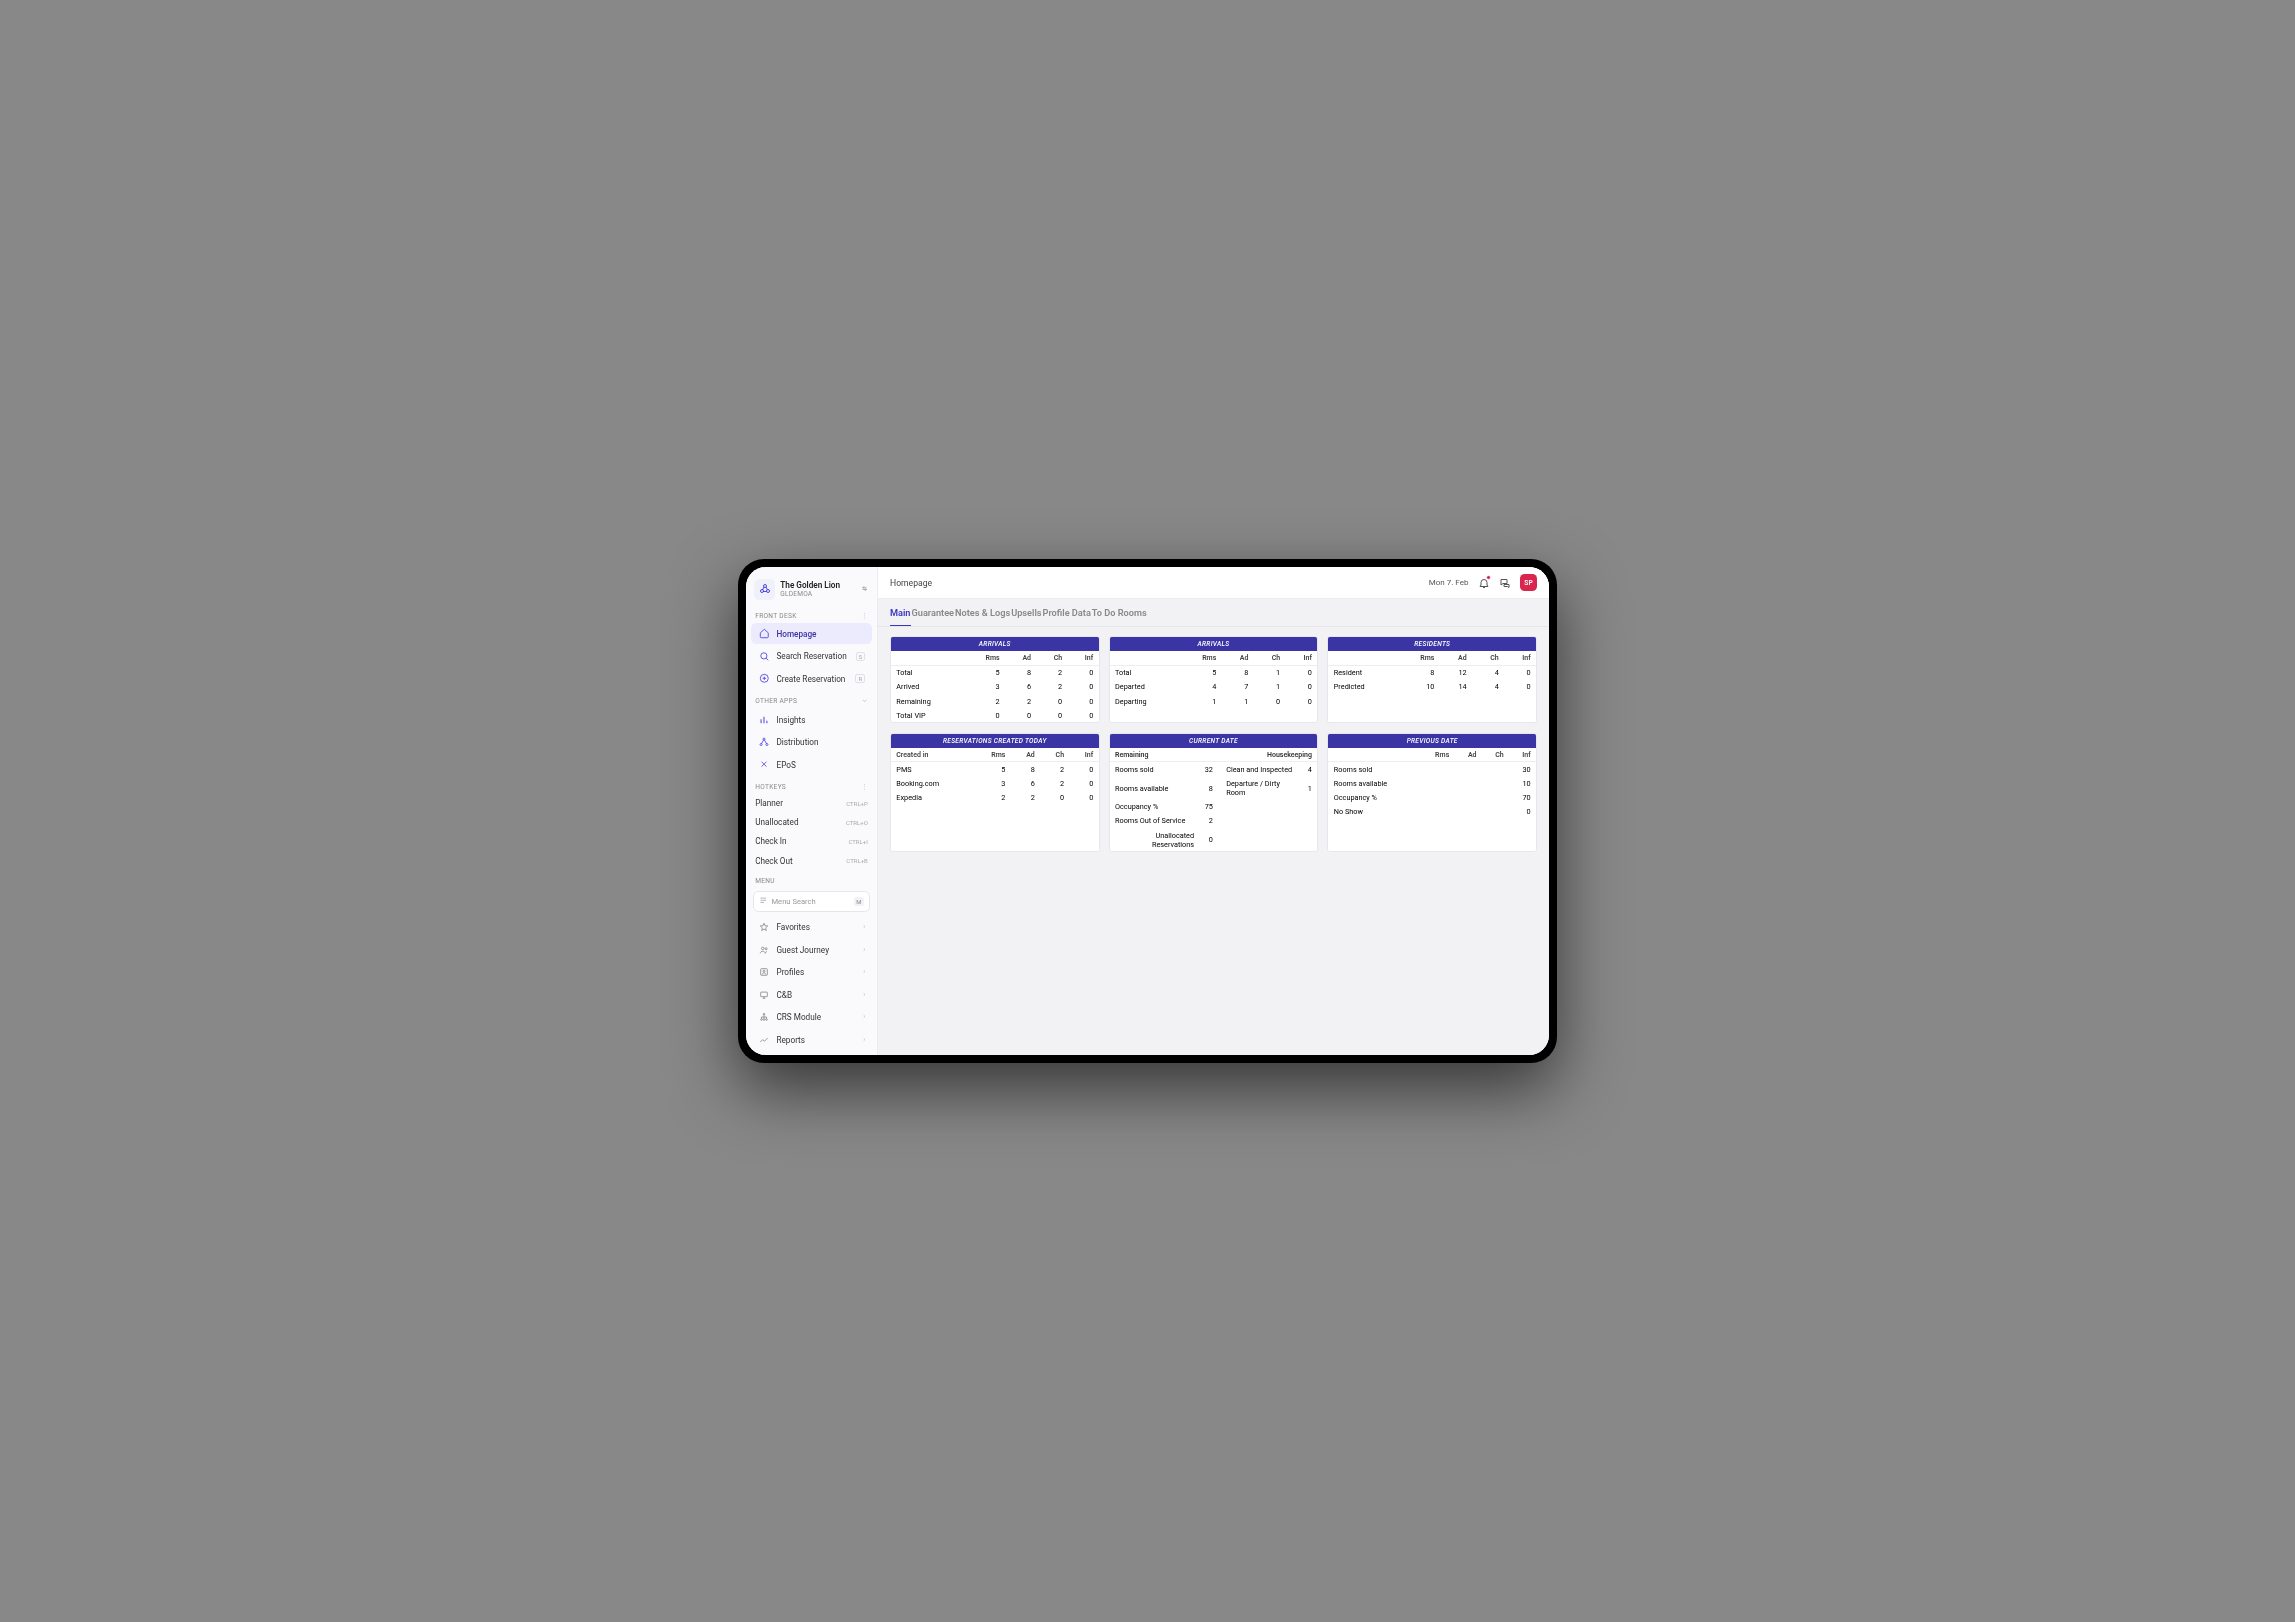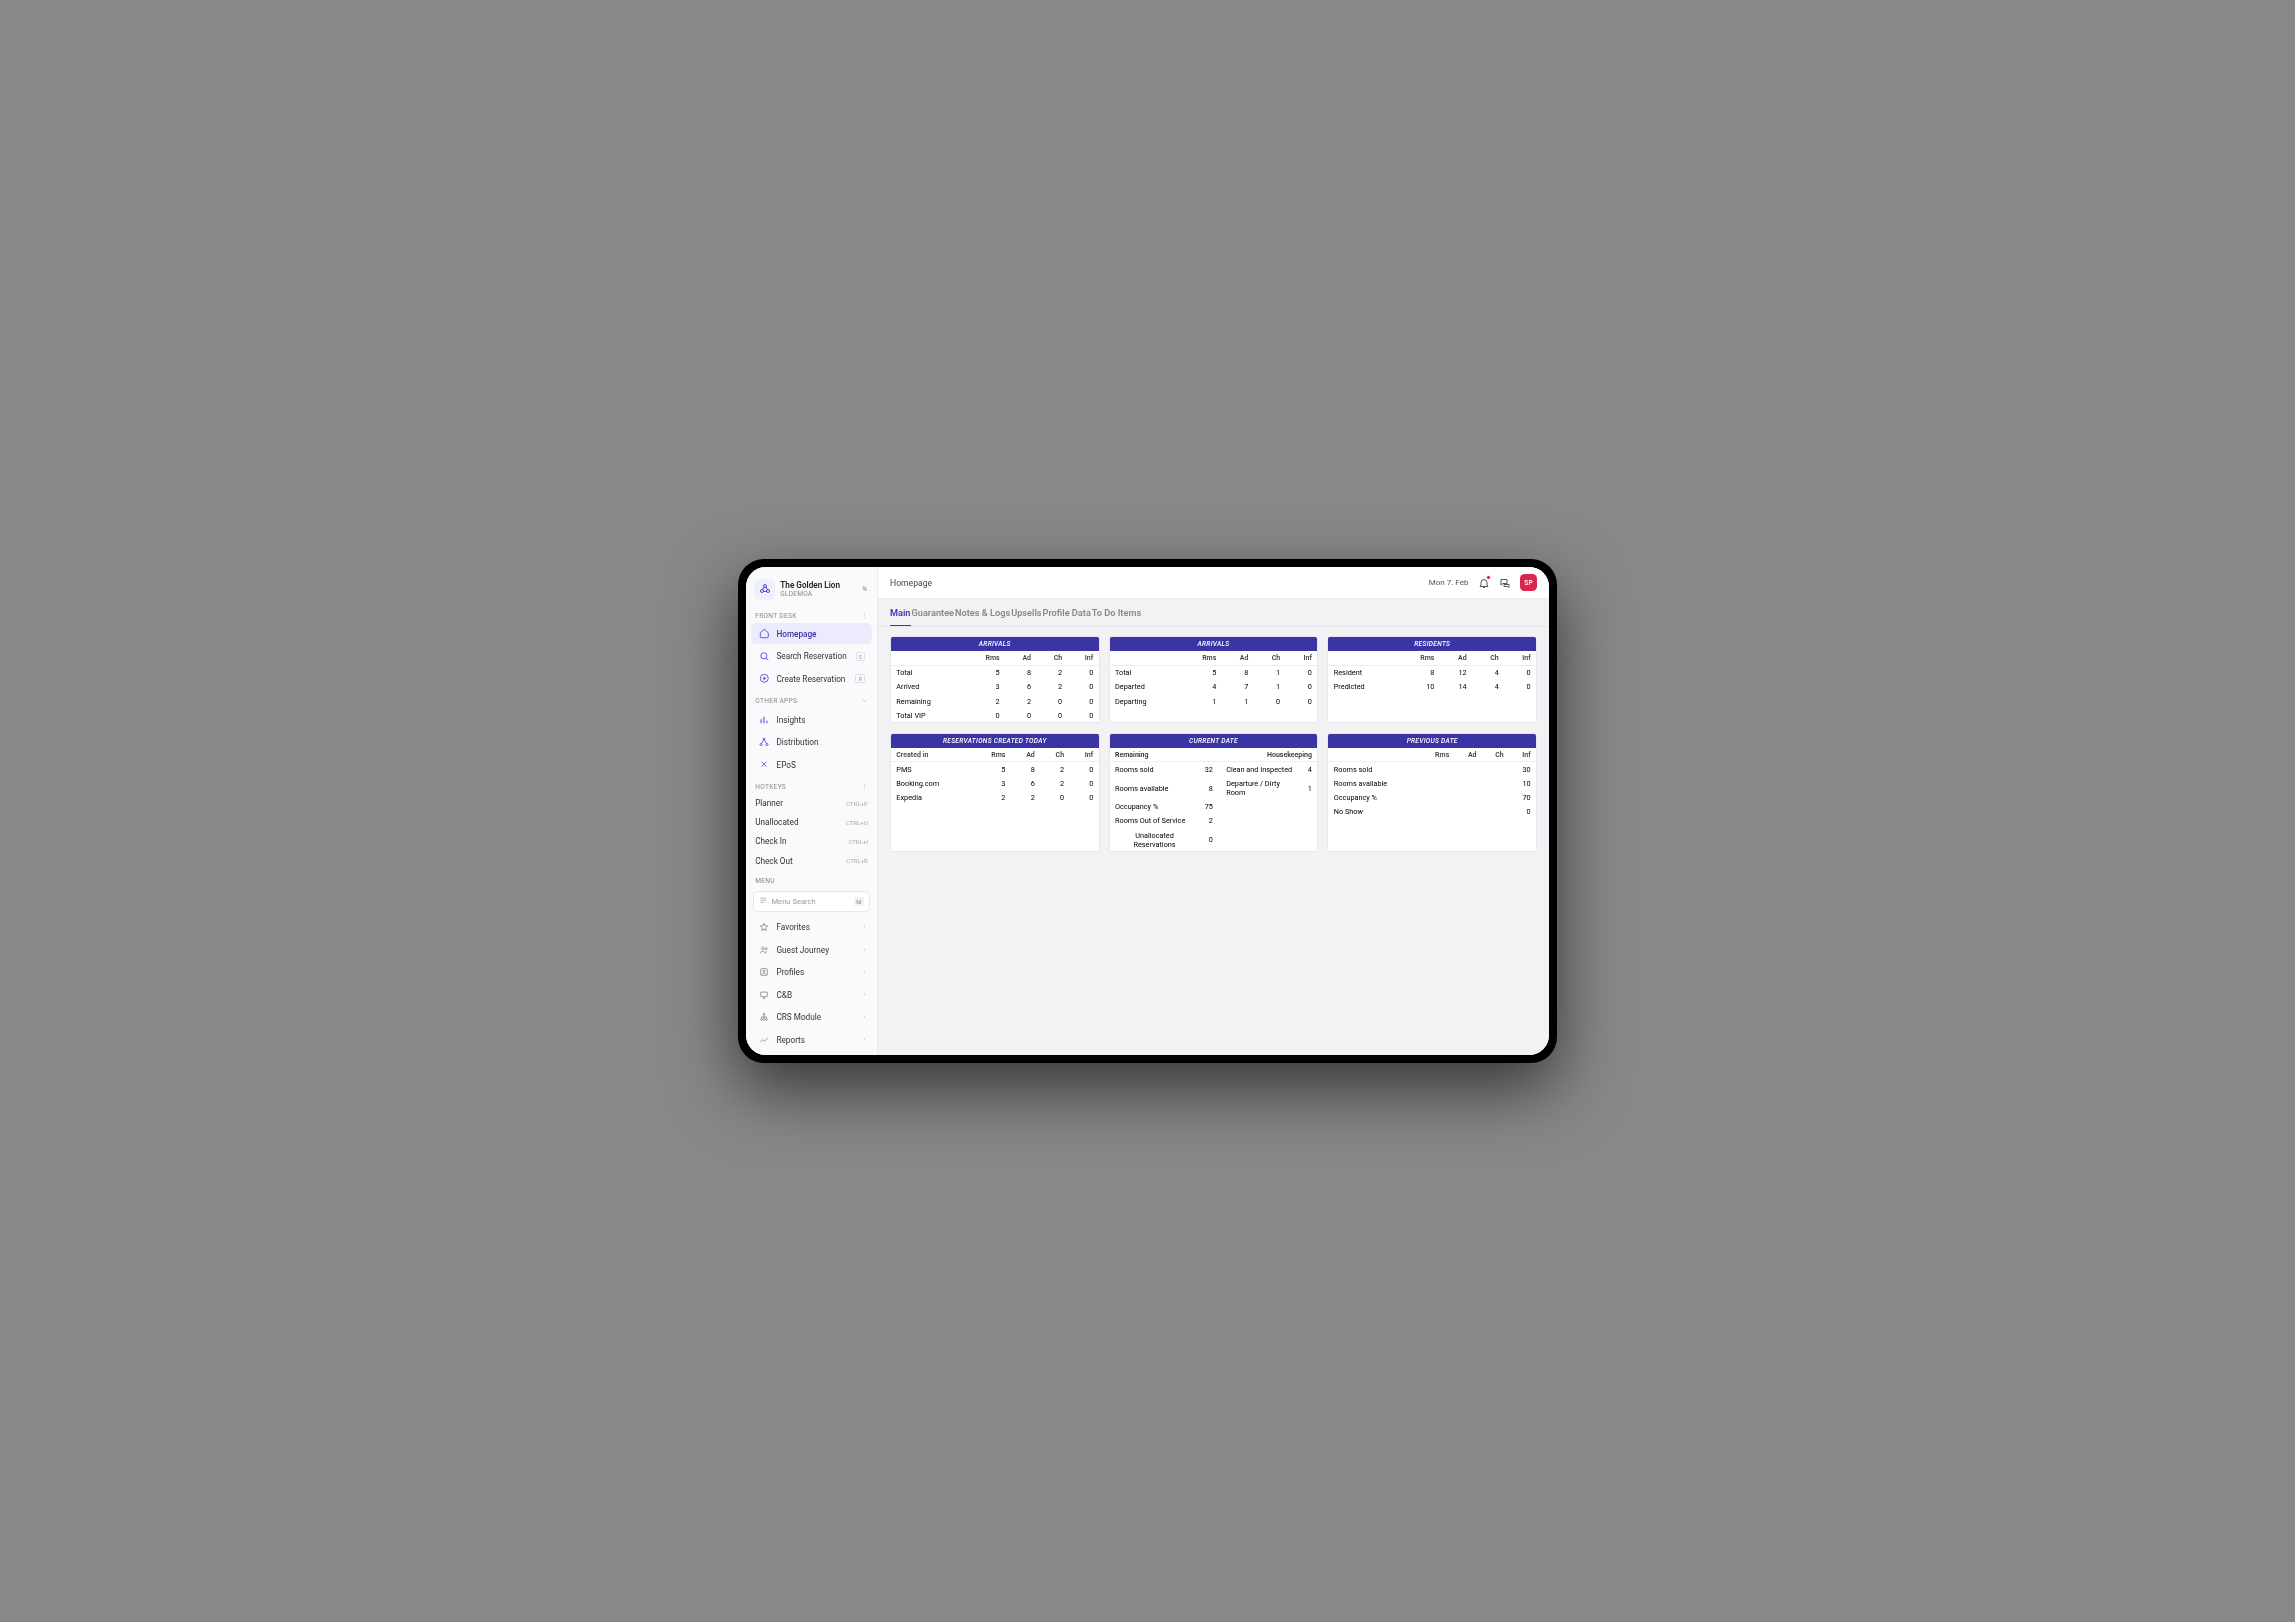--- a/index.html
+++ b/index.html
@@ -309,21 +309,21 @@
           <div class="avatar">SP</div>
         </div>
       </div>
 
       <div class="tabs">
         <div class="tab active">Main</div>
         <div class="tab">Guarantee</div>
         <div class="tab">Notes &amp; Logs</div>
         <div class="tab">Upsells</div>
         <div class="tab">Profile Data</div>
-        <div class="tab">To Do Items</div>
+        <div class="tab">To Do Rooms</div>
       </div>
 
       <div class="content">
 
         <div class="card">
           <div class="card-header">ARRIVALS</div>
           <table id="tbl-arrivals1">
               <tbody>
                 <tr>
                   <th></th>
@@ -491,21 +491,21 @@
                   <td style="text-align:left;padding-left:8px"></td>
                   <td></td>
                 </tr>
                 <tr>
                   <td style="text-align:left">Rooms Out of Service</td>
                   <td>2</td>
                   <td style="text-align:left;padding-left:8px"></td>
                   <td></td>
                 </tr>
                 <tr>
-                  <td style="text-align:center">Unallocated Reservations</td>
+                  <td style="text-align:right">Unallocated Reservations</td>
                   <td>0</td>
                   <td style="text-align:left;padding-left:8px"></td>
                   <td></td>
                 </tr>
               </tbody>
             </table>
         </div>
 
         <div class="card">
           <div class="card-header">PREVIOUS DATE</div>

